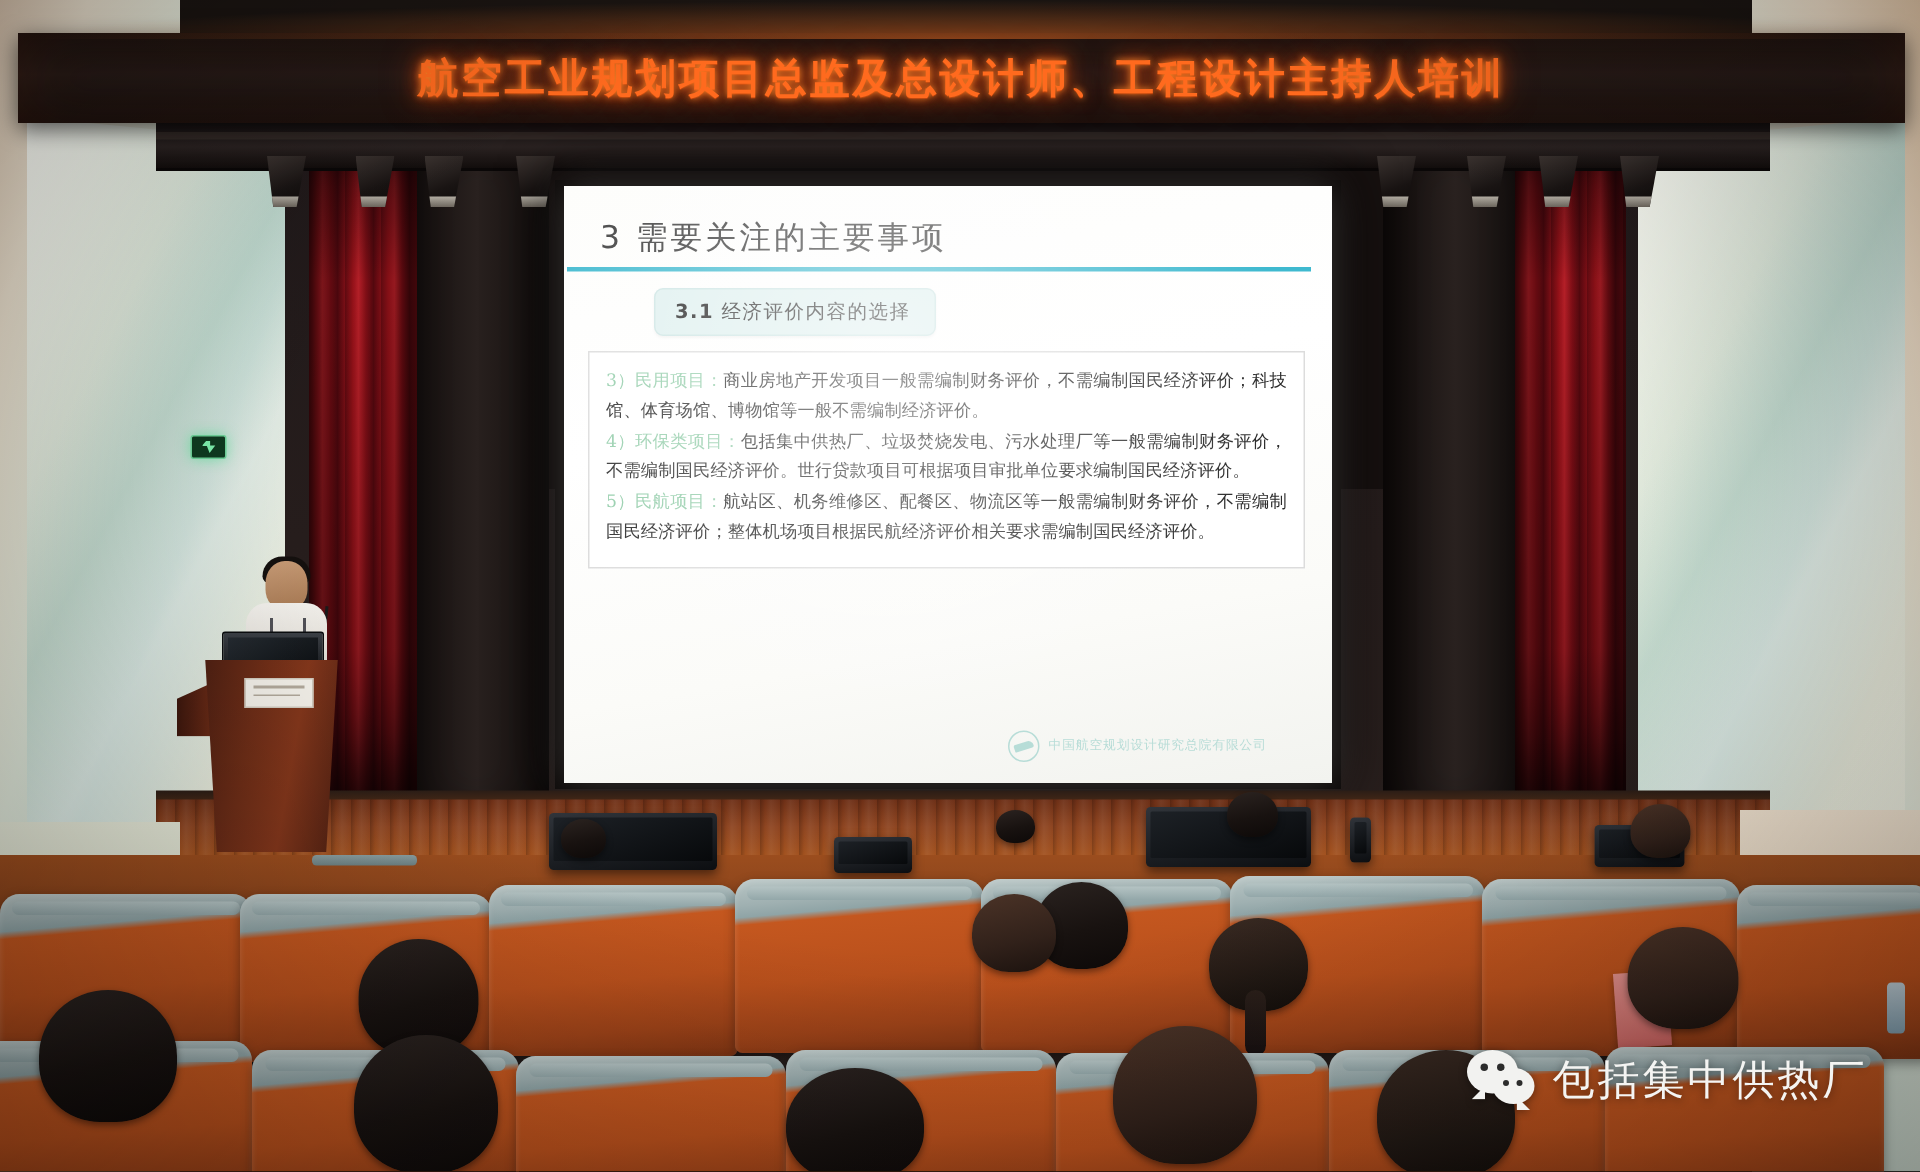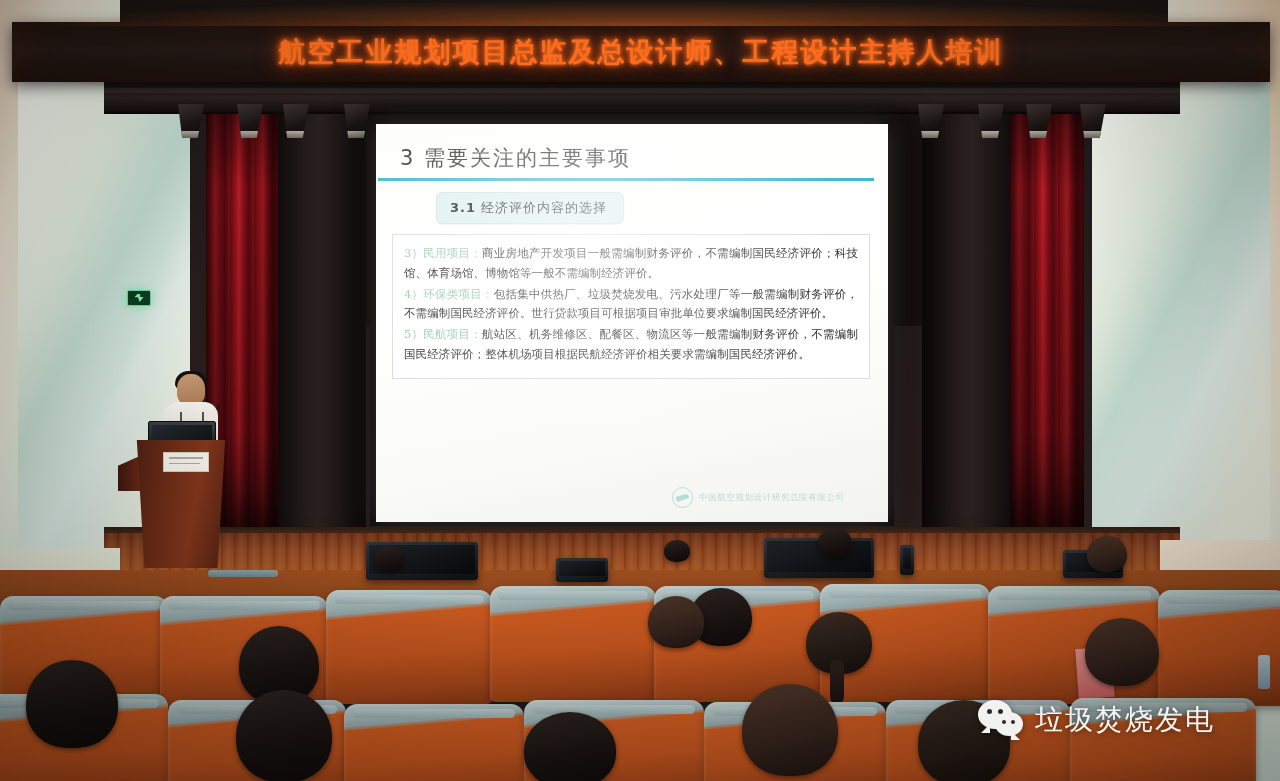--- a/index.html
+++ b/index.html
@@ -458,16 +458,16 @@
     <div class="wechat-icon">
       <div class="bub big">
         <div class="eye" style="left:9px;top:9px;"></div>
         <div class="eye" style="left:20px;top:9px;"></div>
       </div>
       <div class="bub sml">
         <div class="eye" style="left:7px;top:8px;width:4px;height:4px;"></div>
         <div class="eye" style="left:16px;top:8px;width:4px;height:4px;"></div>
       </div>
     </div>
-    <div class="wechat-text">垃圾焚烧发电</div>
+    <div class="wechat-text">包括集中供热厂</div>
   </div>
 
 </div>
 
 </body></html>

